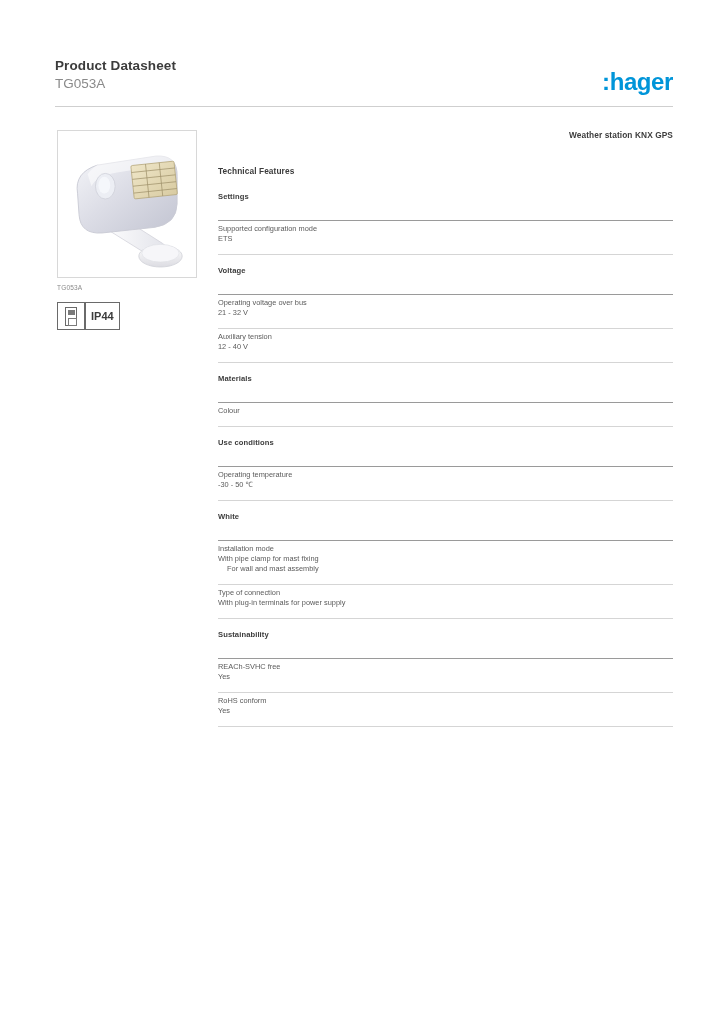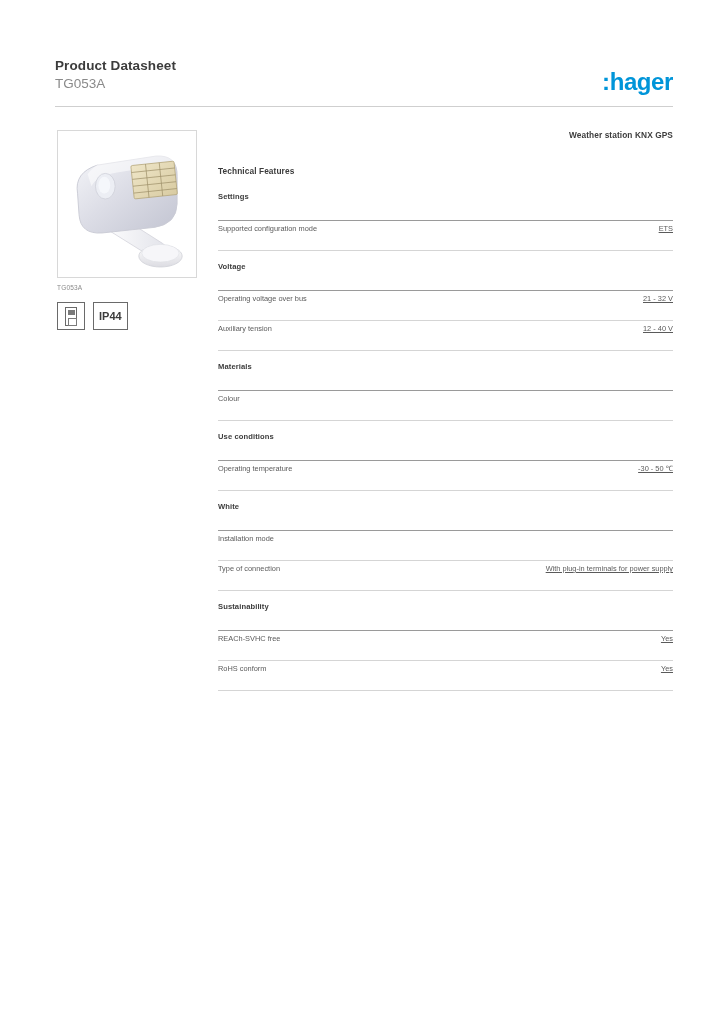--- a/index.html
+++ b/index.html
@@ -90,21 +90,20 @@
     font-size: 6.5px;
     color: #8a8a8a;
     letter-spacing: 0.2px;
   }
 
   .badges {
     position: absolute;
     left: 57px;
     top: 262px;
     display: flex;
-    gap: 8px;
     align-items: stretch;
   }
   .badge {
     border: 1px solid #6a6a6a;
     background: #fff;
     height: 28px;
     display: flex;
     align-items: center;
     justify-content: center;
   }
@@ -172,35 +171,35 @@
     color: #3c3c3c;
     padding-bottom: 19px;
     border-bottom: 1px solid #9a9a9a;
     letter-spacing: 0.1px;
   }
   .row {
     display: flex;
     justify-content: space-between;
     align-items: flex-start;
     border-bottom: 1px solid #d5d5d5;
-    padding: 3px 0 16px 0;
+    padding: 3px 0 10px 0;
     font-size: 7.4px;
     color: #5a5a5a;
     line-height: 10px;
+    flex-direction: column;
   }
   .row .label {
     flex: 0 0 auto;
     padding-right: 10px;
   }
   .row .value {
     flex: 1 1 auto;
     text-align: right;
     white-space: pre-line;
     color: #5a5a5a;
-    text-decoration: underline;
   }
   .group + .group {
     margin-top: 11px;
   }
 
   
   .footer-rule {
     position: absolute;
     left: 55px;
     top: 986px;
@@ -322,20 +321,22 @@
           <div class="group-title">Use conditions</div>
           <div class="row">
             <div class="label">Operating temperature</div>
             <div class="value">-30 - 50 ℃</div>
           </div>
         </div>
         <div class="group">
           <div class="group-title">White</div>
           <div class="row">
             <div class="label">Installation mode</div>
+            <div class="value">With pipe clamp for mast fixing
+For wall and mast assembly</div>
           </div>
           <div class="row">
             <div class="label">Type of connection</div>
             <div class="value">With plug-in terminals for power supply</div>
           </div>
         </div>
         <div class="group">
           <div class="group-title">Sustainability</div>
           <div class="row">
             <div class="label">REACh-SVHC free</div>

